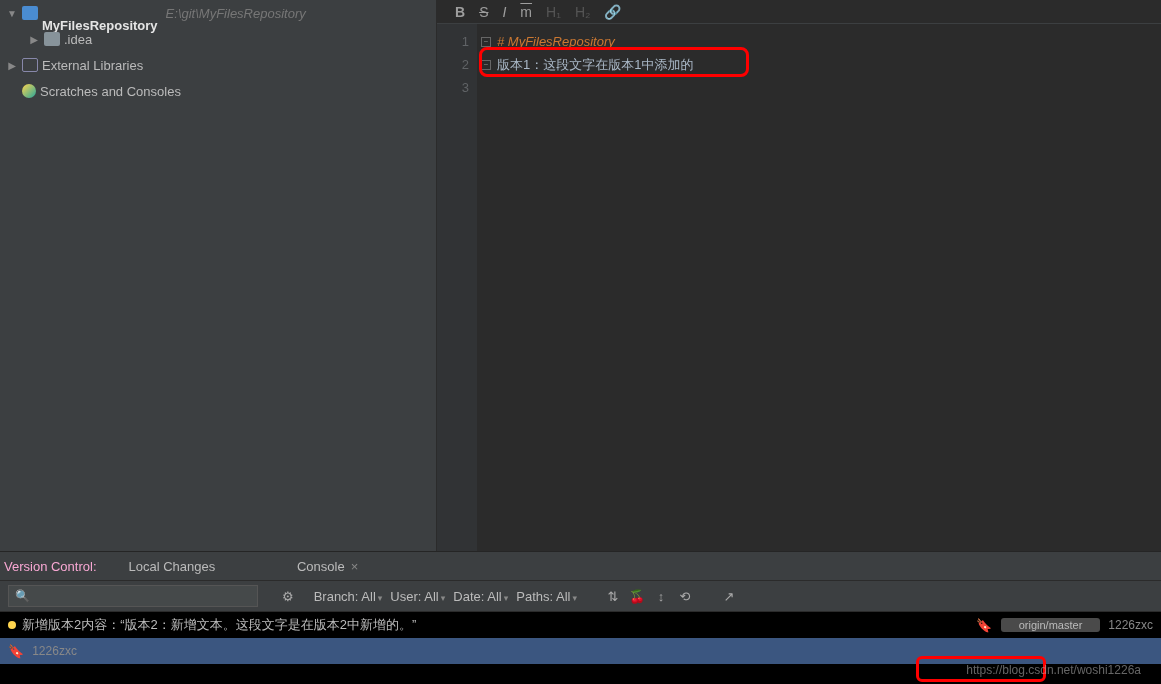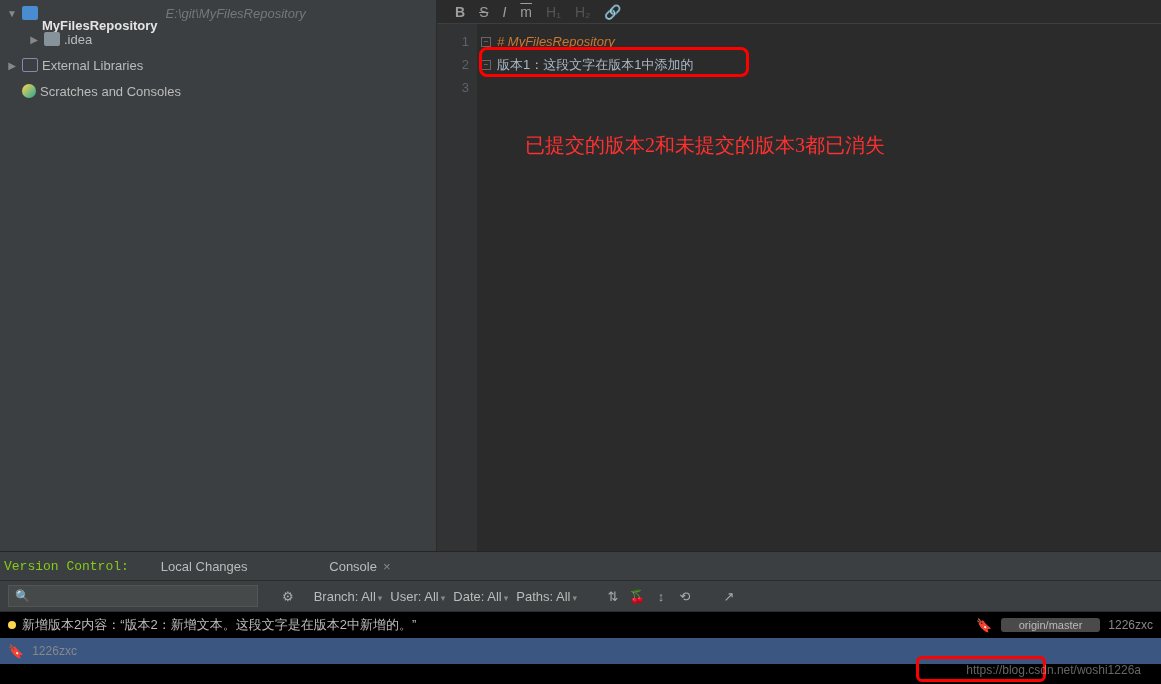--- a/index.html
+++ b/index.html
@@ -31,21 +31,21 @@
 .fold-btn { width:10px; height:10px; border:1px solid #666; font-size:8px; line-height:8px; text-align:center; color:#888; }
 .heading { color:#cc7832; font-style:italic; }
 .txt { color:#a9b7c6; }
 .red-box { position:absolute; border:3px solid #ff0000; border-radius:8px; pointer-events:none; }
 .annot { position:absolute; color:#ff3030; font-size:20px; font-family:"SimSun","Microsoft YaHei"; }
 .vc { height:133px; background:#3c3f41; display:flex; flex-direction:column; border-top:1px solid #252525; }
 .vc-tabs { height:28px; display:flex; align-items:center; gap:2px; padding-left:4px; background:#3c3f41; }
 .vc-tab { padding:4px 14px; color:#bbb; cursor:default; }
 .vc-tab.act { border-bottom:2px solid #4a8cd1; color:#ddd;margin-top:41px; }
 .vc-tab .x { margin-left:6px; color:#888; }
-.vc-title { color:#84cc16; padding-right:16px;font-family:Liberation Mono, monospace; }
+.vc-title { color:#f9a8d4; padding-right:16px; }
 .vc-bar { height:32px; display:flex; align-items:center; gap:8px; padding:0 8px; border-top:1px solid #2b2b2b; border-bottom:1px solid #2b2b2b; background:#3c3f41; }
 .search { flex:0 0 250px; }
 .search input { width:100%; height:22px; background:#45494a; border:1px solid #555; color:#bbb; padding:0 6px; font-size:12px; }
 .gear { color:#aaa; cursor:default; }
 .filter { color:#bbb; cursor:default; }
 .caret { font-size:9px; color:#888; margin-left:2px; }
 .act-ic { width:16px; height:16px; display:inline-flex; align-items:center; justify-content:center; color:#aaa; font-size:13px; }
 .commits { flex:1; background:#000000; overflow:hidden; }
 .c-row { height:26px; display:flex; align-items:center; padding:0 8px; justify-content:space-between; color:#bbb; }
 .c-row.cur { background:#3b5680; color:#d5e5ff; }
@@ -106,21 +106,20 @@
       <div class="code">
         <div class="code-line">
           <span class="fold-btn">−</span>
           <span class="heading"># MyFilesRepository</span>
         </div>
         <div class="code-line">
           <span class="fold-btn">−</span>
           <span class="txt">版本1：这段文字在版本1中添加的</span>
         </div>
         <div class="red-box" style="left:2px; top:23px; width:270px; height:30px;"></div>
-        <div class="annot" style="left:48px; top:110px;">已提交的版本2和未提交的版本3都已消失</div>
       </div>
     </div>
   </div>
 </div>
 
 <div class="vc">
   <div class="vc-tabs">
     <span class="vc-title">Version Control:</span>
     <span class="vc-tab">Local Changes</span>
     <span class="vc-tab act">Log</span>

